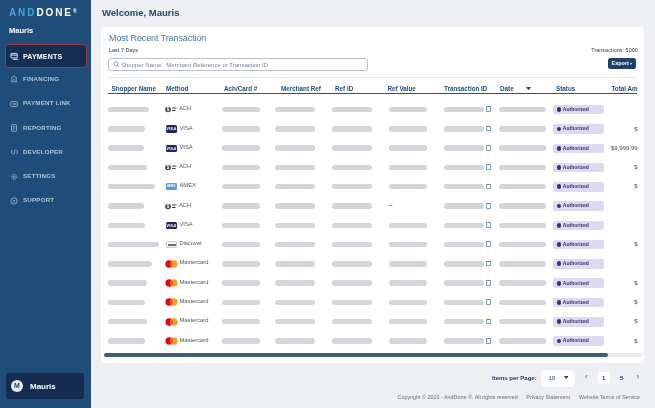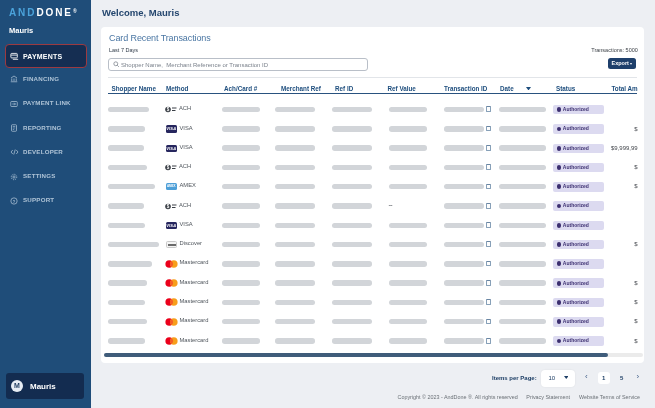--- a/index.html
+++ b/index.html
@@ -69,21 +69,21 @@
 
   <div class="abs" style="left:6px;top:373px;width:78px;height:26px;background:#132c50;border-radius:3px"></div>
   <div class="abs" style="left:11px;top:380px;width:12px;height:12px;border-radius:50%;background:#e7edf4;color:#1d3a5e;font-size:7px;font-weight:bold;text-align:center;line-height:12.5px">M</div>
   <div class="abs" style="left:30px;top:382.5px;font-size:8px;line-height:1;font-weight:bold;color:#fff">Mauris</div>
 </div>
 
 <div class="abs" style="left:102px;top:8px;font-size:9.5px;line-height:1;font-weight:bold;color:#24466e">Welcome, Mauris</div>
 
 <div class="abs" style="left:101px;top:27px;width:543px;height:336px;background:#fff;border-radius:4px"></div>
 
-<div class="abs" style="left:109px;top:34px;font-size:9px;line-height:1;letter-spacing:-0.1px;color:#4a76a3">Card Recent Transactions</div>
+<div class="abs" style="left:109px;top:34px;font-size:9px;line-height:1;letter-spacing:-0.1px;color:#4a76a3">Most Recent Transaction</div>
 <div class="abs" style="left:109px;top:47.5px;font-size:5.5px;line-height:1;color:#2e3a48">Last 7 Days</div>
 <div class="abs" style="right:17.2px;top:47.5px;font-size:5.5px;line-height:1;color:#3a3f45">Transactions: 5000</div>
 
 <div class="abs" style="left:108px;top:57.5px;width:260.4px;height:13.5px;border:1px solid #b9bfc8;border-radius:3px;background:#fff"></div>
 <svg class="abs" style="left:112.5px;top:61px" width="6.5" height="6.5" viewBox="0 0 14 14" fill="none">
     <circle cx="6" cy="6" r="4.2" stroke="#6f7680" stroke-width="1.5"></circle>
     <path d="M9.2 9.2L12.6 12.6" stroke="#6f7680" stroke-width="1.5"></path>
   </svg>
 <div class="abs" style="left:121px;top:61.5px;font-size:6px;line-height:1;color:#7b828c">Shopper Name,&nbsp; Merchant Reference or Transaction ID</div>
 

